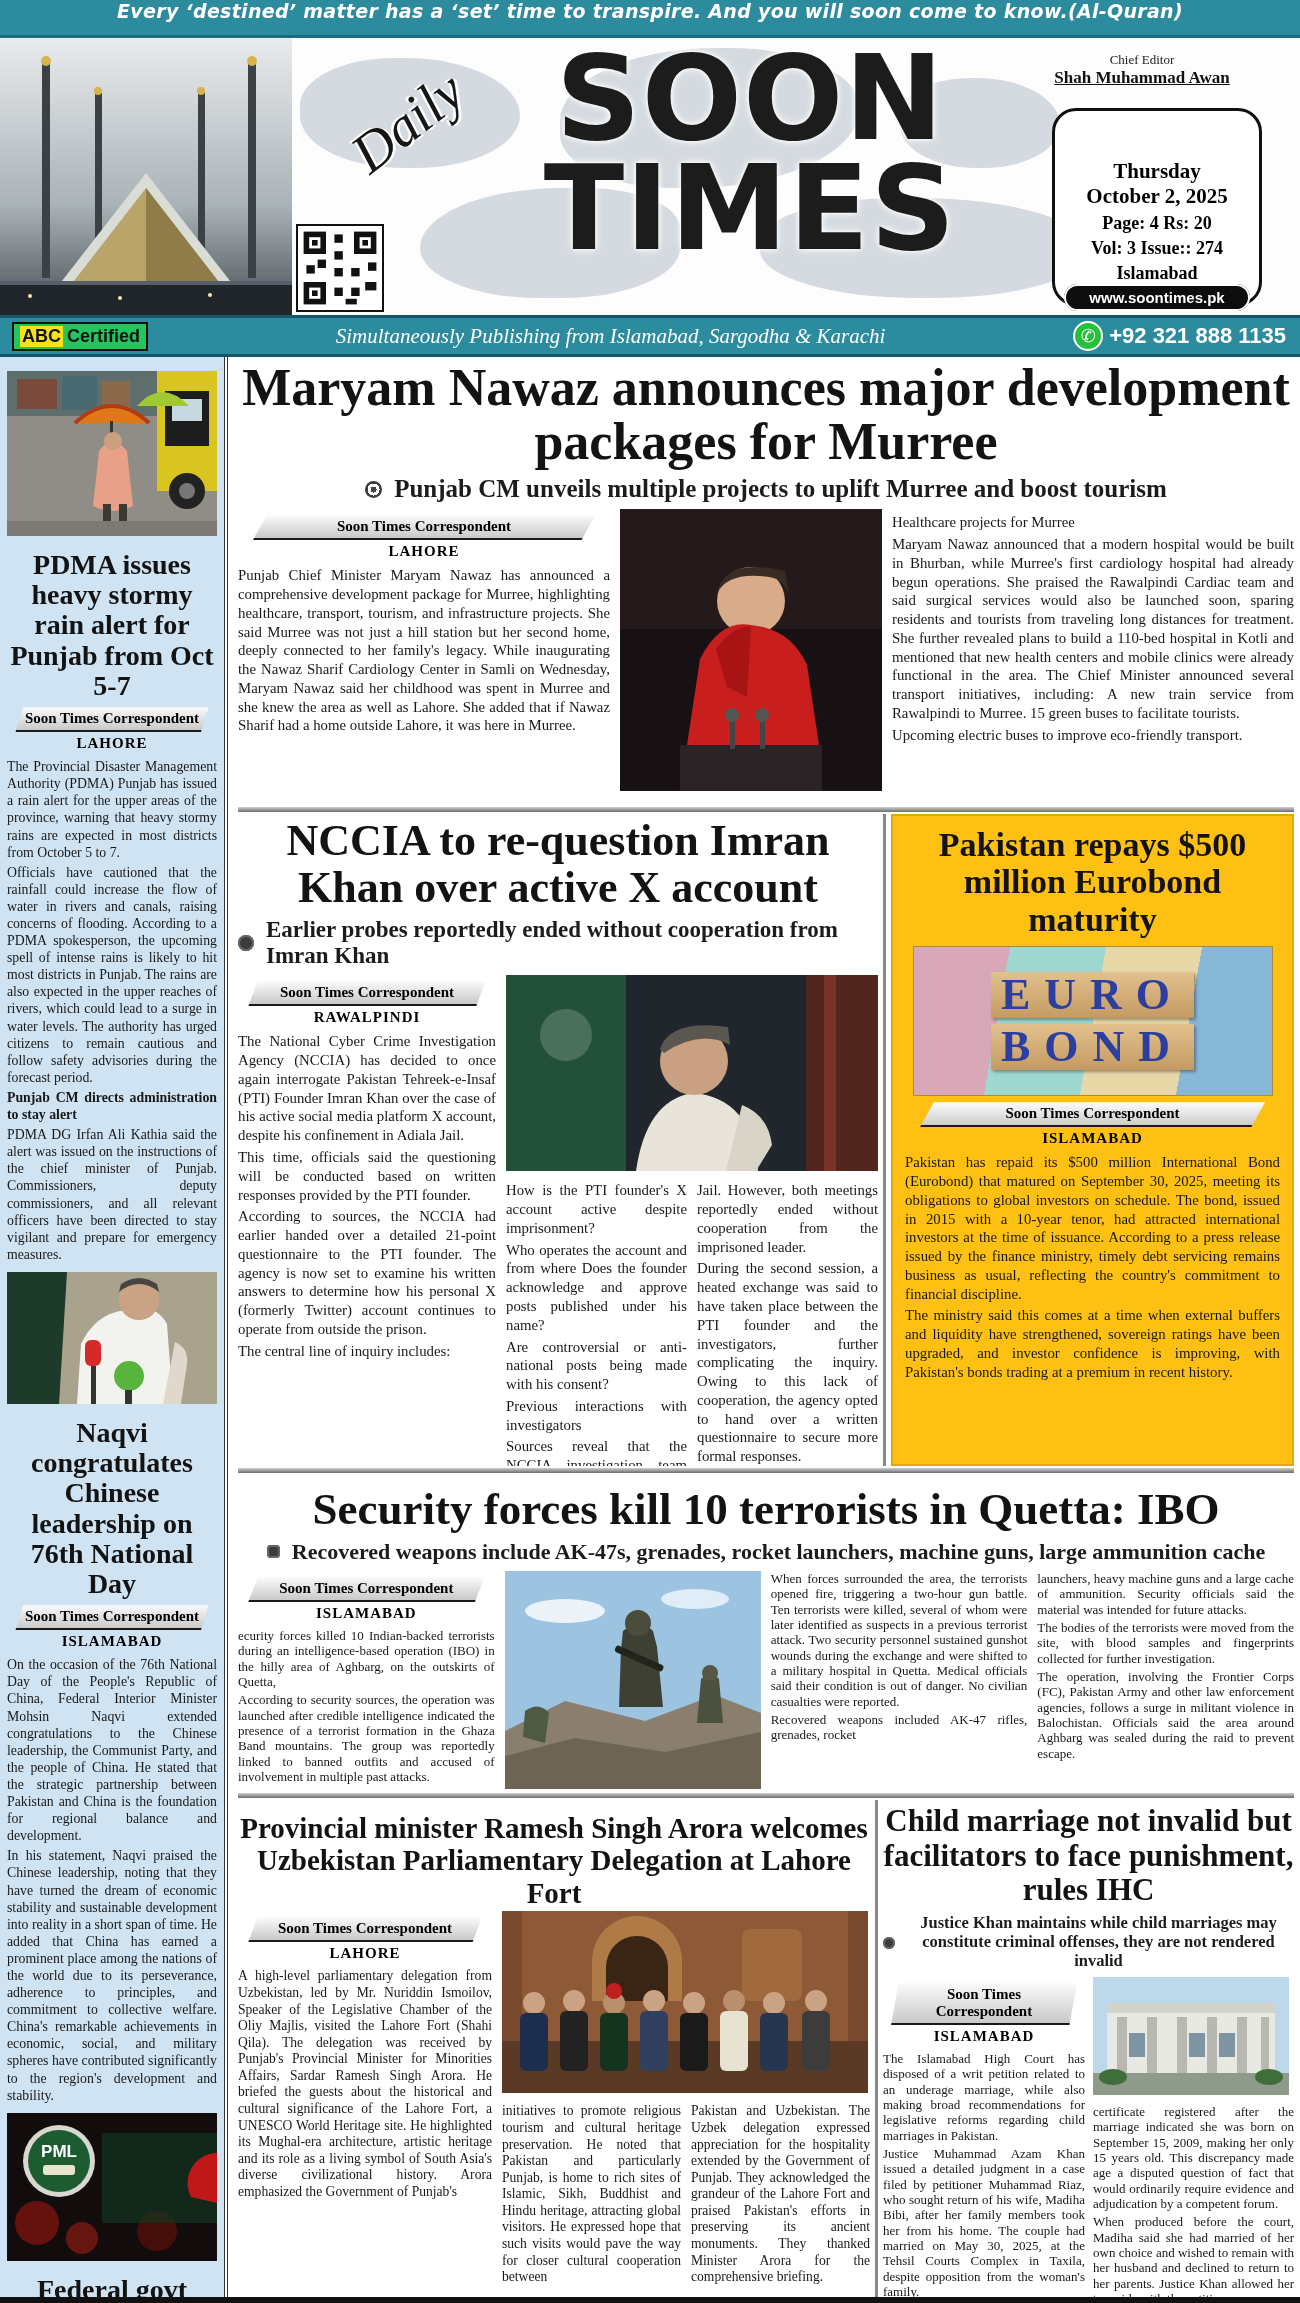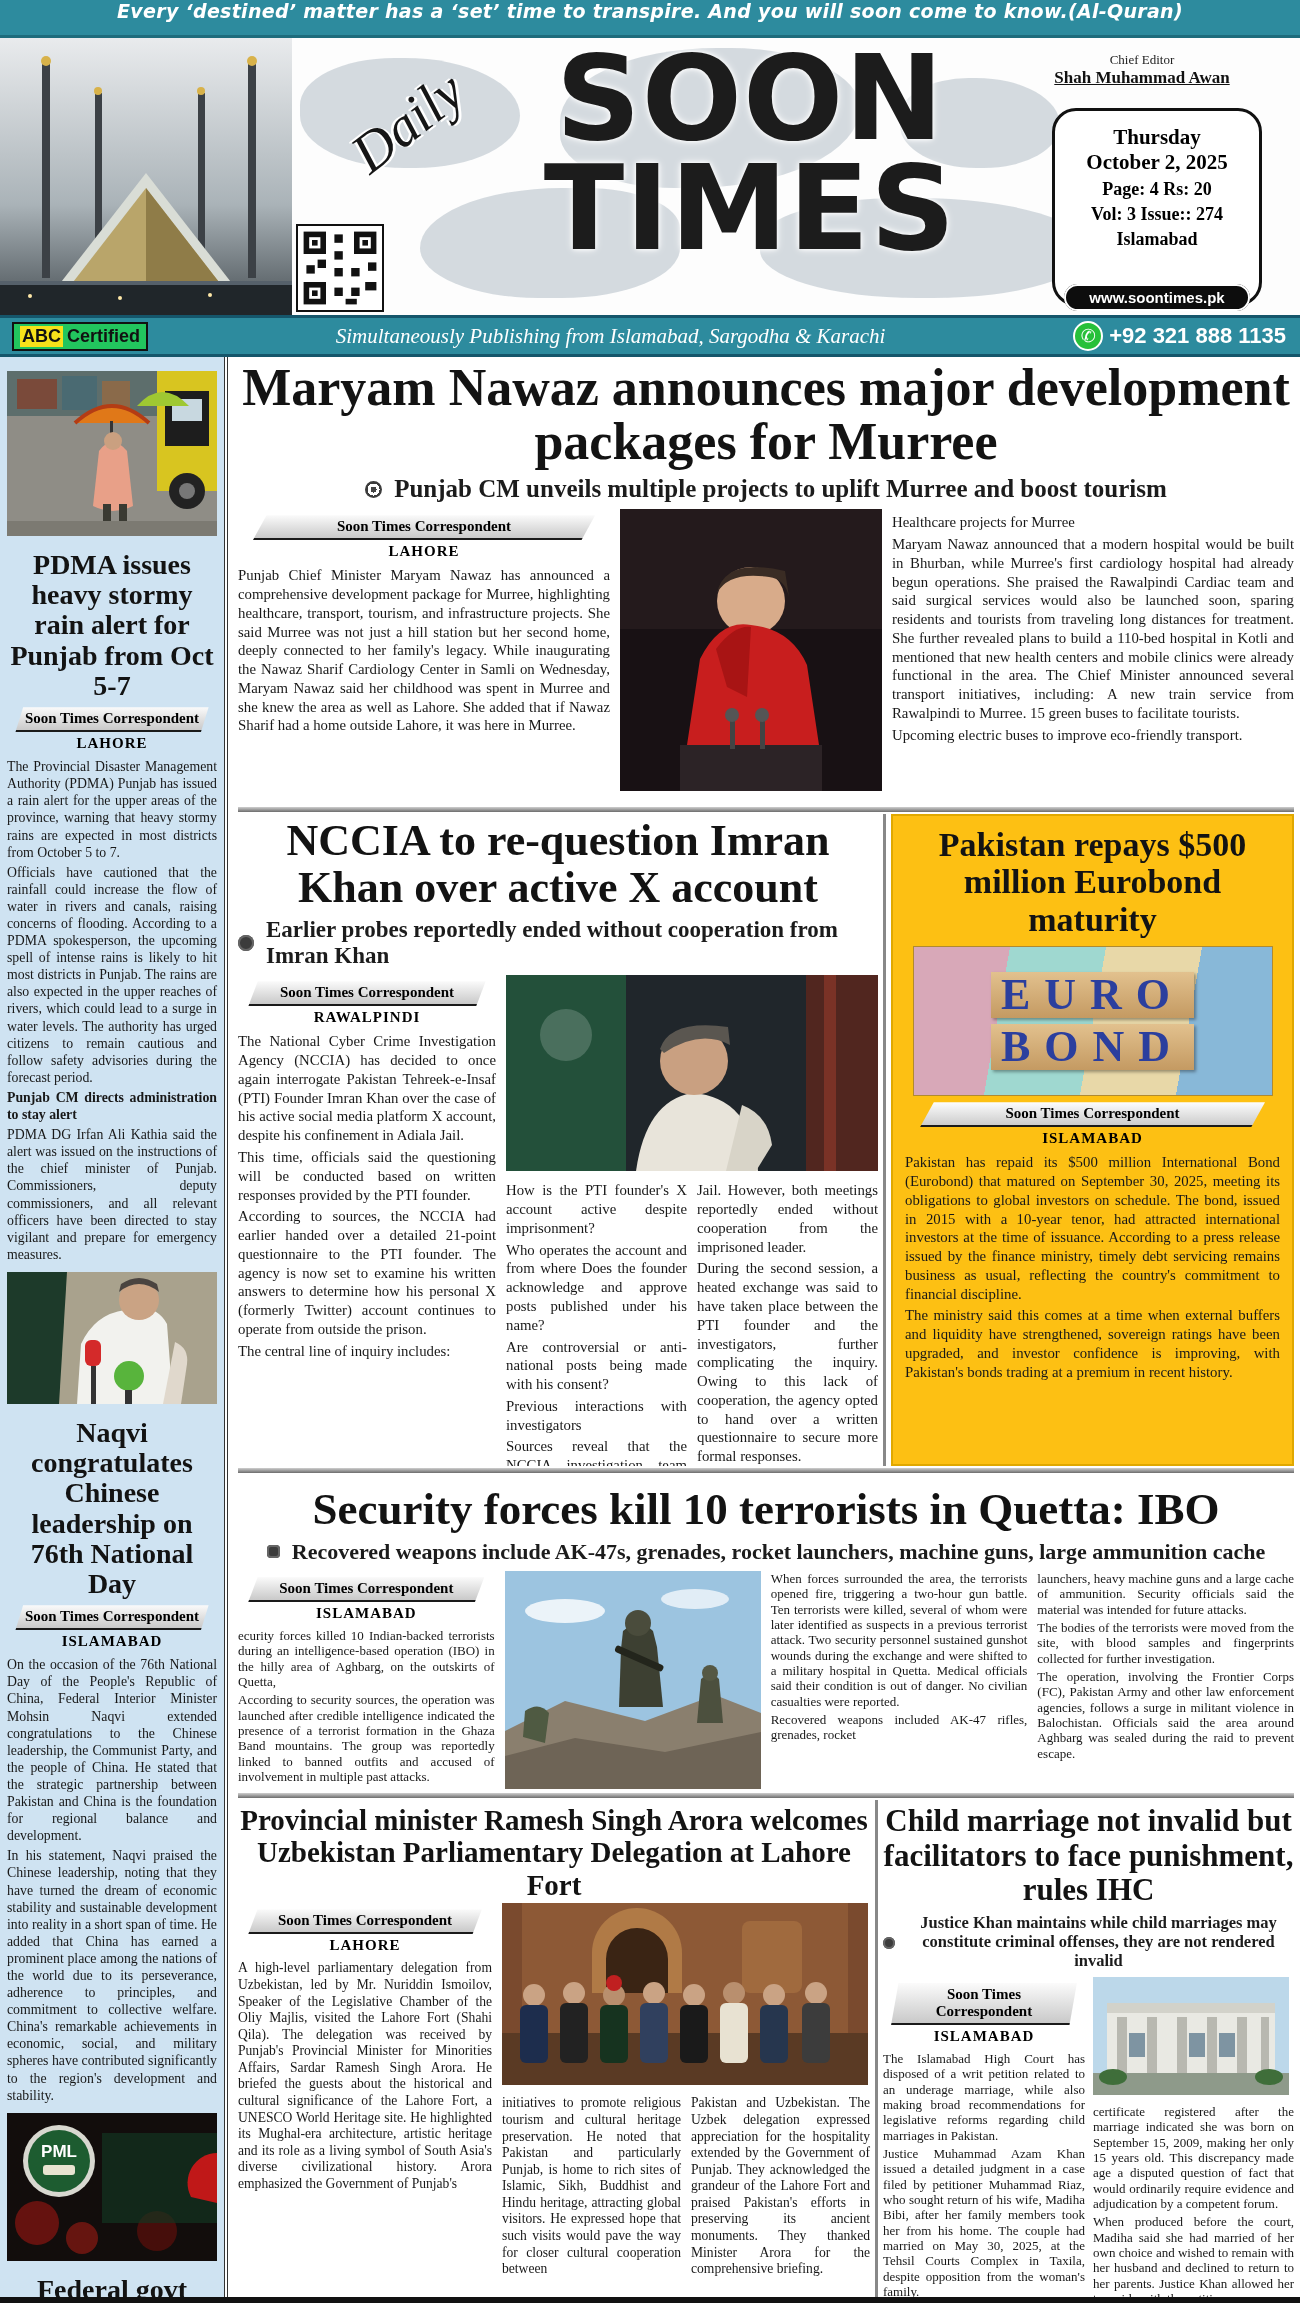--- a/index.html
+++ b/index.html
@@ -14,21 +14,21 @@
   .masthead { height:277px; position:relative; background:#fdfdfd; overflow:hidden; }
   .blob { position:absolute; background:#ccd3d9; opacity:.85; border-radius:45% 55% 50% 50%; }
   .mosque { position:absolute; left:0; top:0; }
   .daily { position:absolute; left:345px; top:52px; font-size:56px; font-style:italic; font-family:"Liberation Serif", serif; transform:rotate(-38deg); color:#161616; text-shadow:2px 2px 0 #fff,-2px -2px 0 #fff; }
   .mast-title { position:absolute; left:410px; top:6px; width:680px; text-align:center; font-family:"DejaVu Sans", sans-serif; font-weight:bold; font-size:118px; line-height:.93; color:#1c1c1c; letter-spacing:1px; text-shadow:0 0 8px #fff,0 0 4px #fff; }
   .qr { position:absolute; left:296px; top:186px; width:88px; height:88px; background:#fff; border:2px solid #111; }
   .chief { position:absolute; right:58px; top:14px; width:200px; text-align:center; }
   .chief .lbl { font-size:13px; color:#222; }
   .chief .nm { font-size:17px; font-weight:bold; text-decoration:underline; color:#111; }
   .info-box { position:absolute; right:38px; top:70px; width:210px; height:198px; border:3px solid #111; border-radius:24px; background:#fff; text-align:center; padding-top:14px; }
-  .info-box .l1 { font-size:21px; font-weight:bold; }
+  .info-box .l1 { font-size:21px; font-weight:bold;margin-top:34px; }
   .info-box .l2 { font-size:21px; font-weight:bold; }
   .info-box .l3, .info-box .l4 { font-size:18px; font-weight:bold; margin-top:4px; }
   .info-box .l5 { font-size:18px; font-weight:bold; margin-top:4px; }
   .site-pill { position:absolute; right:50px; top:246px; width:186px; background:#0d0d0d; color:#fff; border-radius:16px; text-align:center; font-family:"Liberation Sans", sans-serif; font-weight:bold; font-size:15px; padding:5px 0; box-shadow:0 0 0 2px #fff inset; cursor:pointer; }
 
   
   .pubbar { height:42px; background:#2d8b9e; border-top:3px solid #15566b; border-bottom:3px solid #15566b; display:flex; align-items:center; }
   .abc-badge { margin-left:12px; background:#22c55e; border:2px solid #111; padding:2px 6px; font-family:"Liberation Sans", sans-serif; font-weight:bold; font-size:18px; display:flex; gap:4px; align-items:center; }
   .abc-badge .abc { background:#f7e11a; padding:0 2px; color:#111; }
   .abc-badge .cert { color:#111; }
@@ -434,21 +434,21 @@
             <p>The bodies of the terrorists were moved from the site, with blood samples and fingerprints collected for further investigation.</p>
             <p>The operation, involving the Frontier Corps (FC), Pakistan Army and other law enforcement agencies, follows a surge in militant violence in Balochistan. Officials said the area around Aghbarg was sealed during the raid to prevent escape.</p>
           </div>
         </div>
       </section>
 
       <div class="hr"></div>
 
       <div class="row-bottom">
         <section class="uzbek">
-          <h1 class="big-head" style="font-size:29px;line-height:1.12;margin-top:4px;">Provincial minister Ramesh Singh Arora welcomes Uzbekistan Parliamentary Delegation at Lahore Fort</h1>
+          <h1 class="big-head" style="font-size:29px;line-height:1.12;margin-top:12px;">Provincial minister Ramesh Singh Arora welcomes Uzbekistan Parliamentary Delegation at Lahore Fort</h1>
           <div class="uzbek-grid">
             <div class="c1">
               <div class="byline"><span>Soon Times Correspondent</span></div>
               <div class="dateline">LAHORE</div>
               <div class="body sm-body">
                   <p>A high-level parliamentary delegation from Uzbekistan, led by Mr. Nuriddin Ismoilov, Speaker of the Legislative Chamber of the Oliy Majlis, visited the Lahore Fort (Shahi Qila). The delegation was received by Punjab's Provincial Minister for Minorities Affairs, Sardar Ramesh Singh Arora. He briefed the guests about the historical and cultural significance of the Lahore Fort, a UNESCO World Heritage site. He highlighted its Mughal-era architecture, artistic heritage and its role as a living symbol of South Asia's diverse civilizational history. Arora emphasized the Government of Punjab's</p>
                 </div>
             </div>
             <div class="uzbek-right">
               <svg width="366" height="182" viewBox="0 0 366 182" class="photo">

